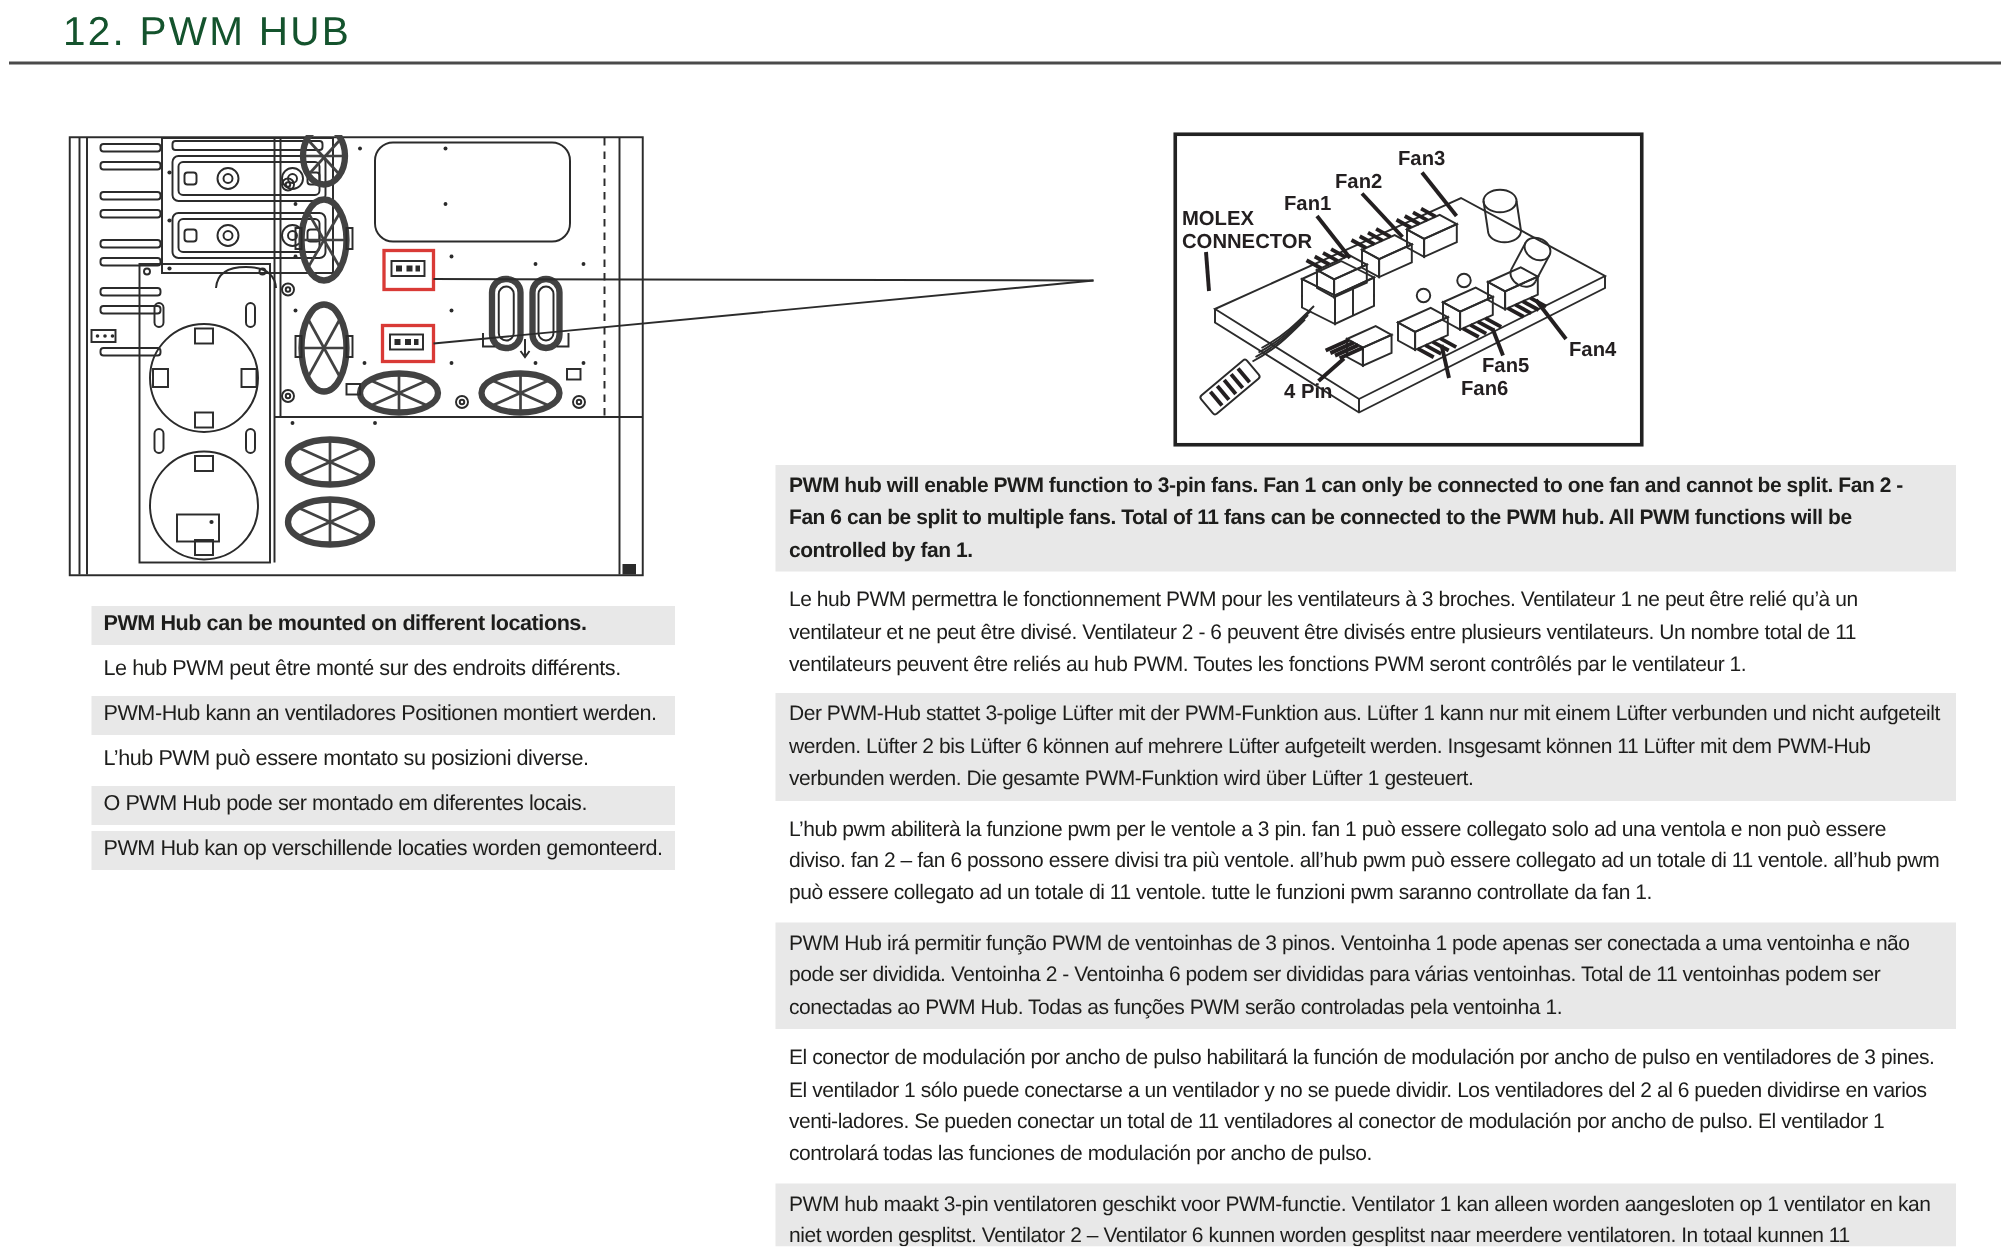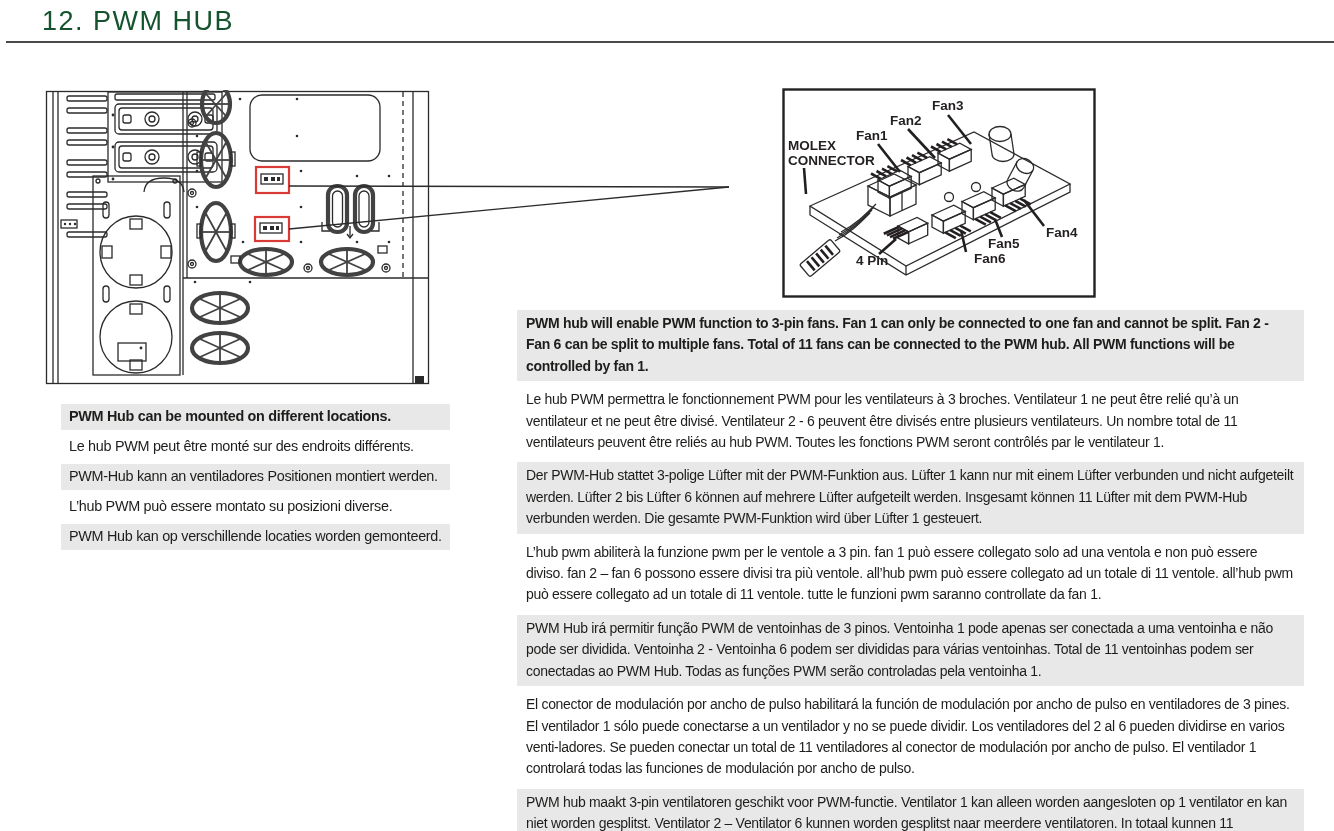--- a/index.html
+++ b/index.html
@@ -344,20 +344,21 @@
   <svg class="leader-svg">
     <line x1="289" y1="186" x2="729" y2="187" stroke="#2b2b2b" stroke-width="1.3"></line>
     <line x1="289" y1="229" x2="729" y2="187" stroke="#2b2b2b" stroke-width="1.3"></line>
   </svg>
 
   <div class="left-notes">
     <div class="note shaded bold">PWM Hub can be mounted on different locations.</div>
     <div class="note">Le hub PWM peut être monté sur des endroits différents.</div>
     <div class="note shaded">PWM-Hub kann an ventiladores Positionen montiert werden.</div>
     <div class="note">L’hub PWM può essere montato su posizioni diverse.</div>
+    <div class="note shaded">O PWM Hub pode ser montado em diferentes locais.</div>
     <div class="note shaded">PWM Hub kan op verschillende locaties worden gemonteerd.</div>
   </div>
 
   <div class="right-notes">
     <div class="note shaded bold">PWM hub will enable PWM function to 3-pin fans. Fan 1 can only be connected to one fan and cannot be split. Fan 2 - Fan 6 can be split to multiple fans. Total of 11 fans can be connected to the PWM hub. All PWM functions will be controlled by fan 1.</div>
     <div class="note">Le hub PWM permettra le fonctionnement PWM pour les ventilateurs à 3 broches. Ventilateur 1 ne peut être relié qu’à un ventilateur et ne peut être divisé. Ventilateur 2 - 6 peuvent être divisés entre plusieurs ventilateurs.  Un nombre total de 11 ventilateurs peuvent être reliés au hub PWM. Toutes les fonctions PWM seront contrôlés par le ventilateur 1.</div>
     <div class="note shaded">Der PWM-Hub stattet 3-polige Lüfter mit der PWM-Funktion aus. Lüfter 1 kann nur mit einem Lüfter verbunden und nicht aufgeteilt werden. Lüfter 2 bis Lüfter 6 können auf mehrere Lüfter aufgeteilt werden. Insgesamt können 11 Lüfter mit dem PWM-Hub verbunden werden. Die gesamte PWM-Funktion wird über Lüfter 1 gesteuert.</div>
     <div class="note">L’hub pwm abiliterà la funzione pwm per le ventole a 3 pin. fan 1 può essere collegato solo ad una ventola e non può essere diviso. fan 2 – fan 6 possono essere divisi tra più ventole. all’hub pwm può essere collegato ad un totale di 11 ventole. all’hub pwm può essere collegato ad un totale di 11 ventole. tutte le funzioni pwm saranno controllate da fan 1.</div>
     <div class="note shaded">PWM Hub irá permitir função PWM de ventoinhas de 3 pinos. Ventoinha 1 pode apenas ser conectada a uma ventoinha e não pode ser dividida. Ventoinha 2 - Ventoinha  6 podem ser divididas para várias ventoinhas. Total de 11 ventoinhas podem ser conectadas ao PWM Hub. Todas as funções PWM serão controladas pela ventoinha 1.</div>
     <div class="note">El conector de modulación por ancho de pulso  habilitará la función de modulación por ancho de pulso en ventiladores de 3 pines. El ventilador 1 sólo puede conectarse a un ventilador y no se puede dividir. Los ventiladores del 2 al 6 pueden dividirse en varios venti-ladores. Se pueden conectar un total de 11 ventiladores al conector de modulación por ancho de pulso. El ventilador 1 controlará todas las funciones de modulación por ancho de pulso.</div>

